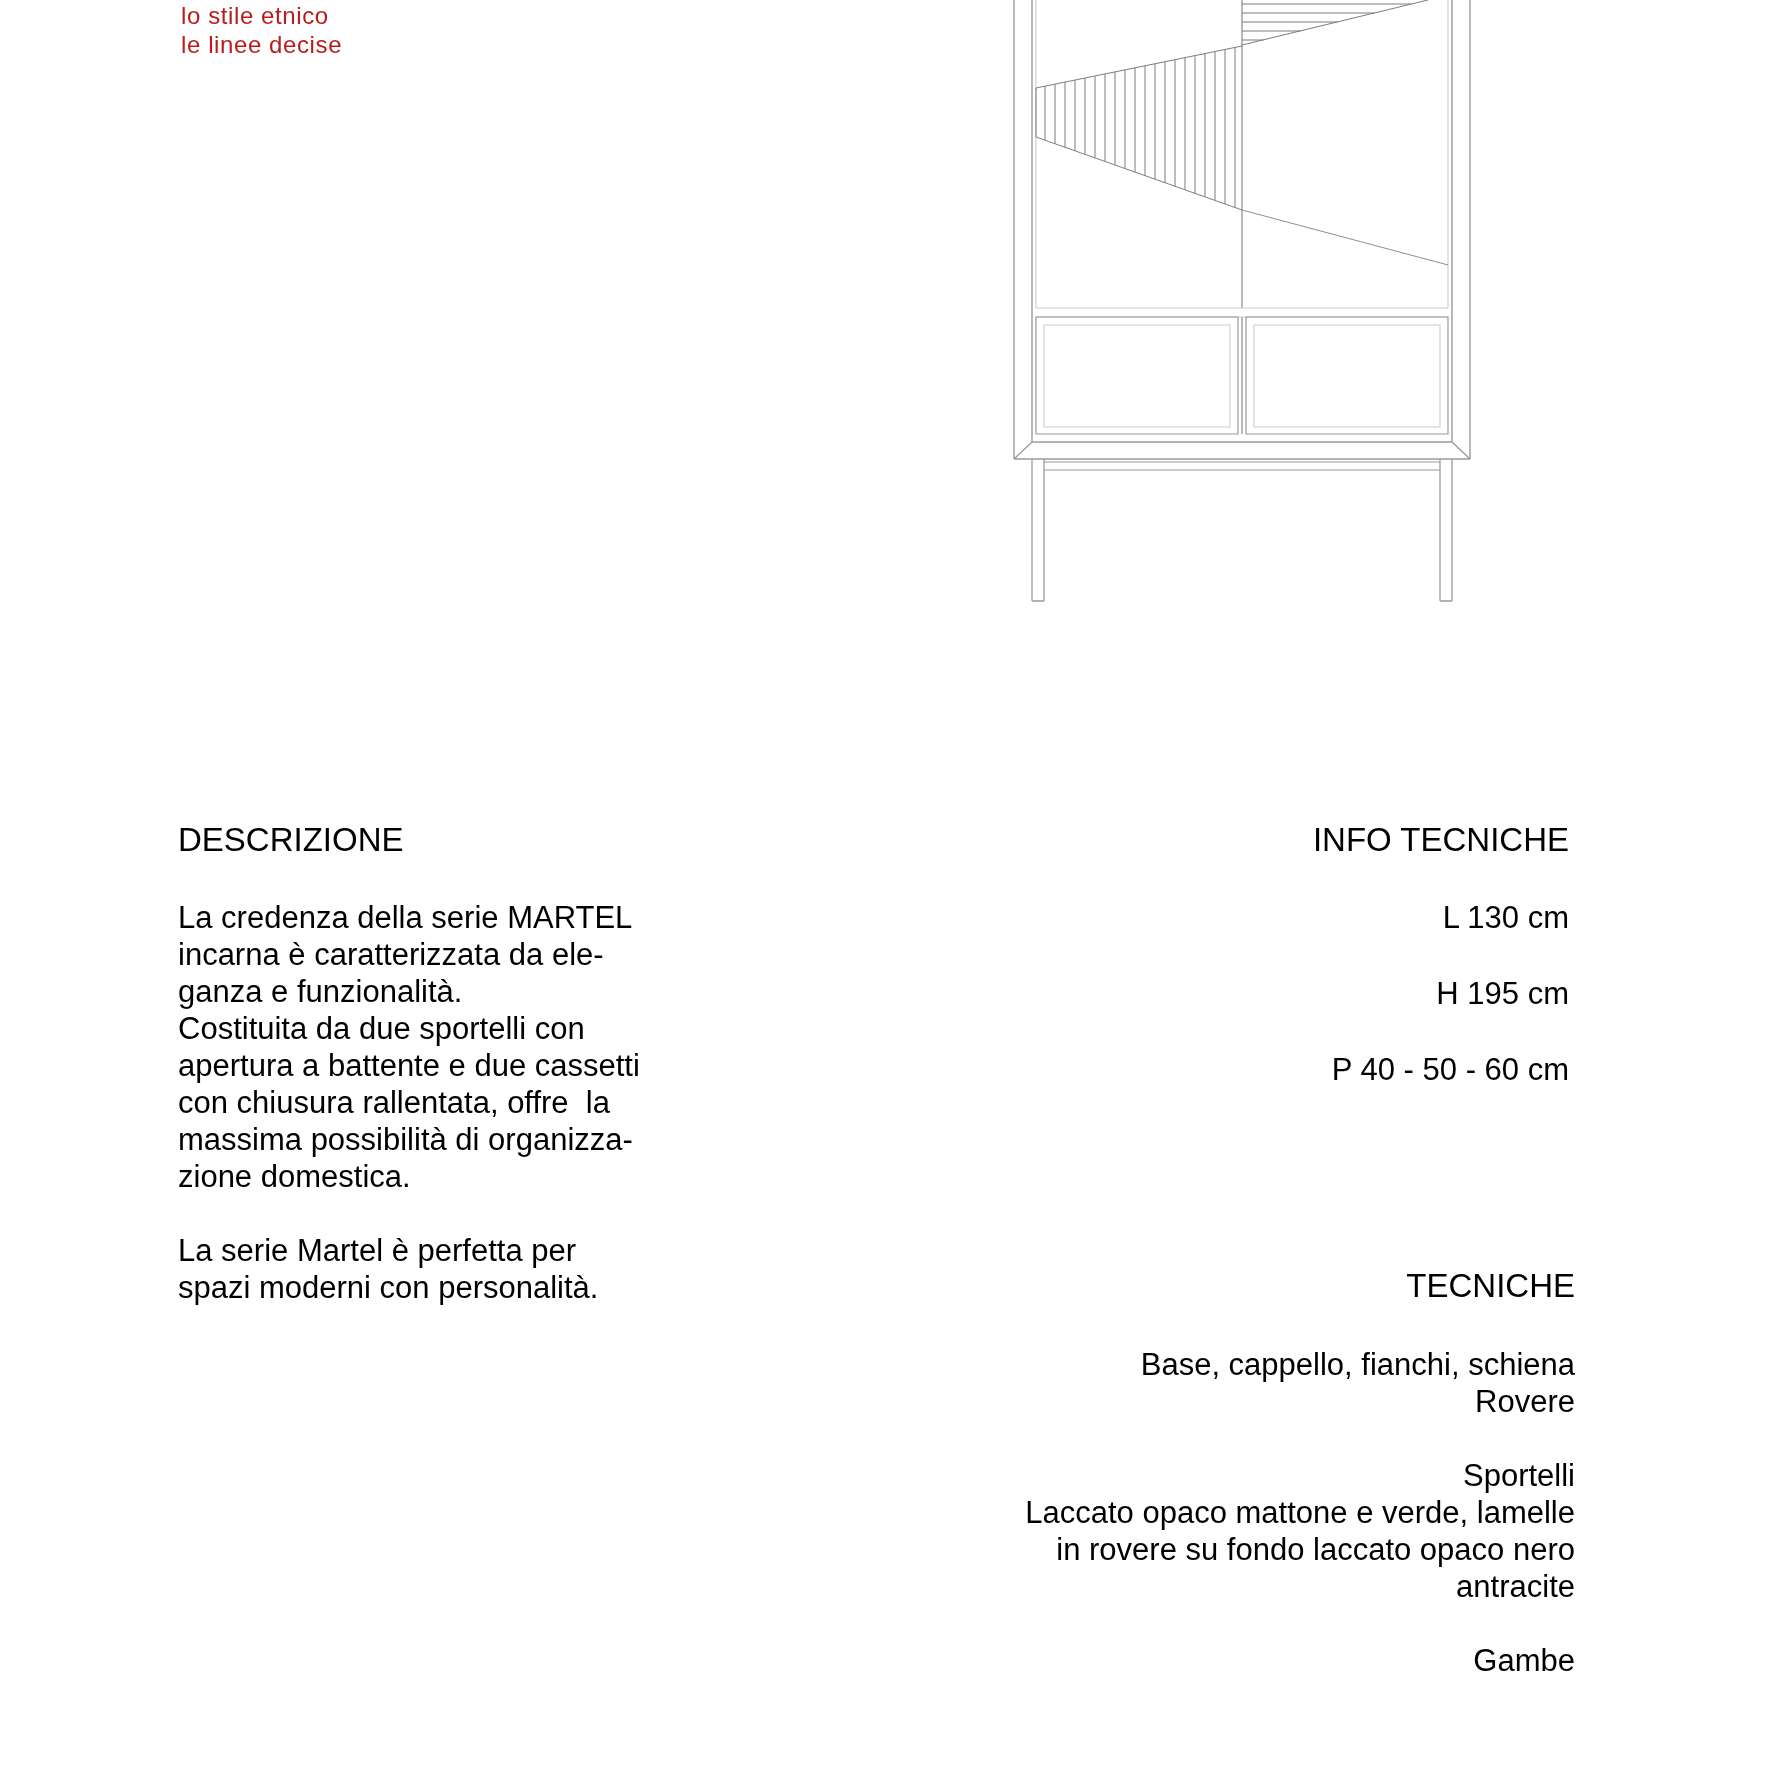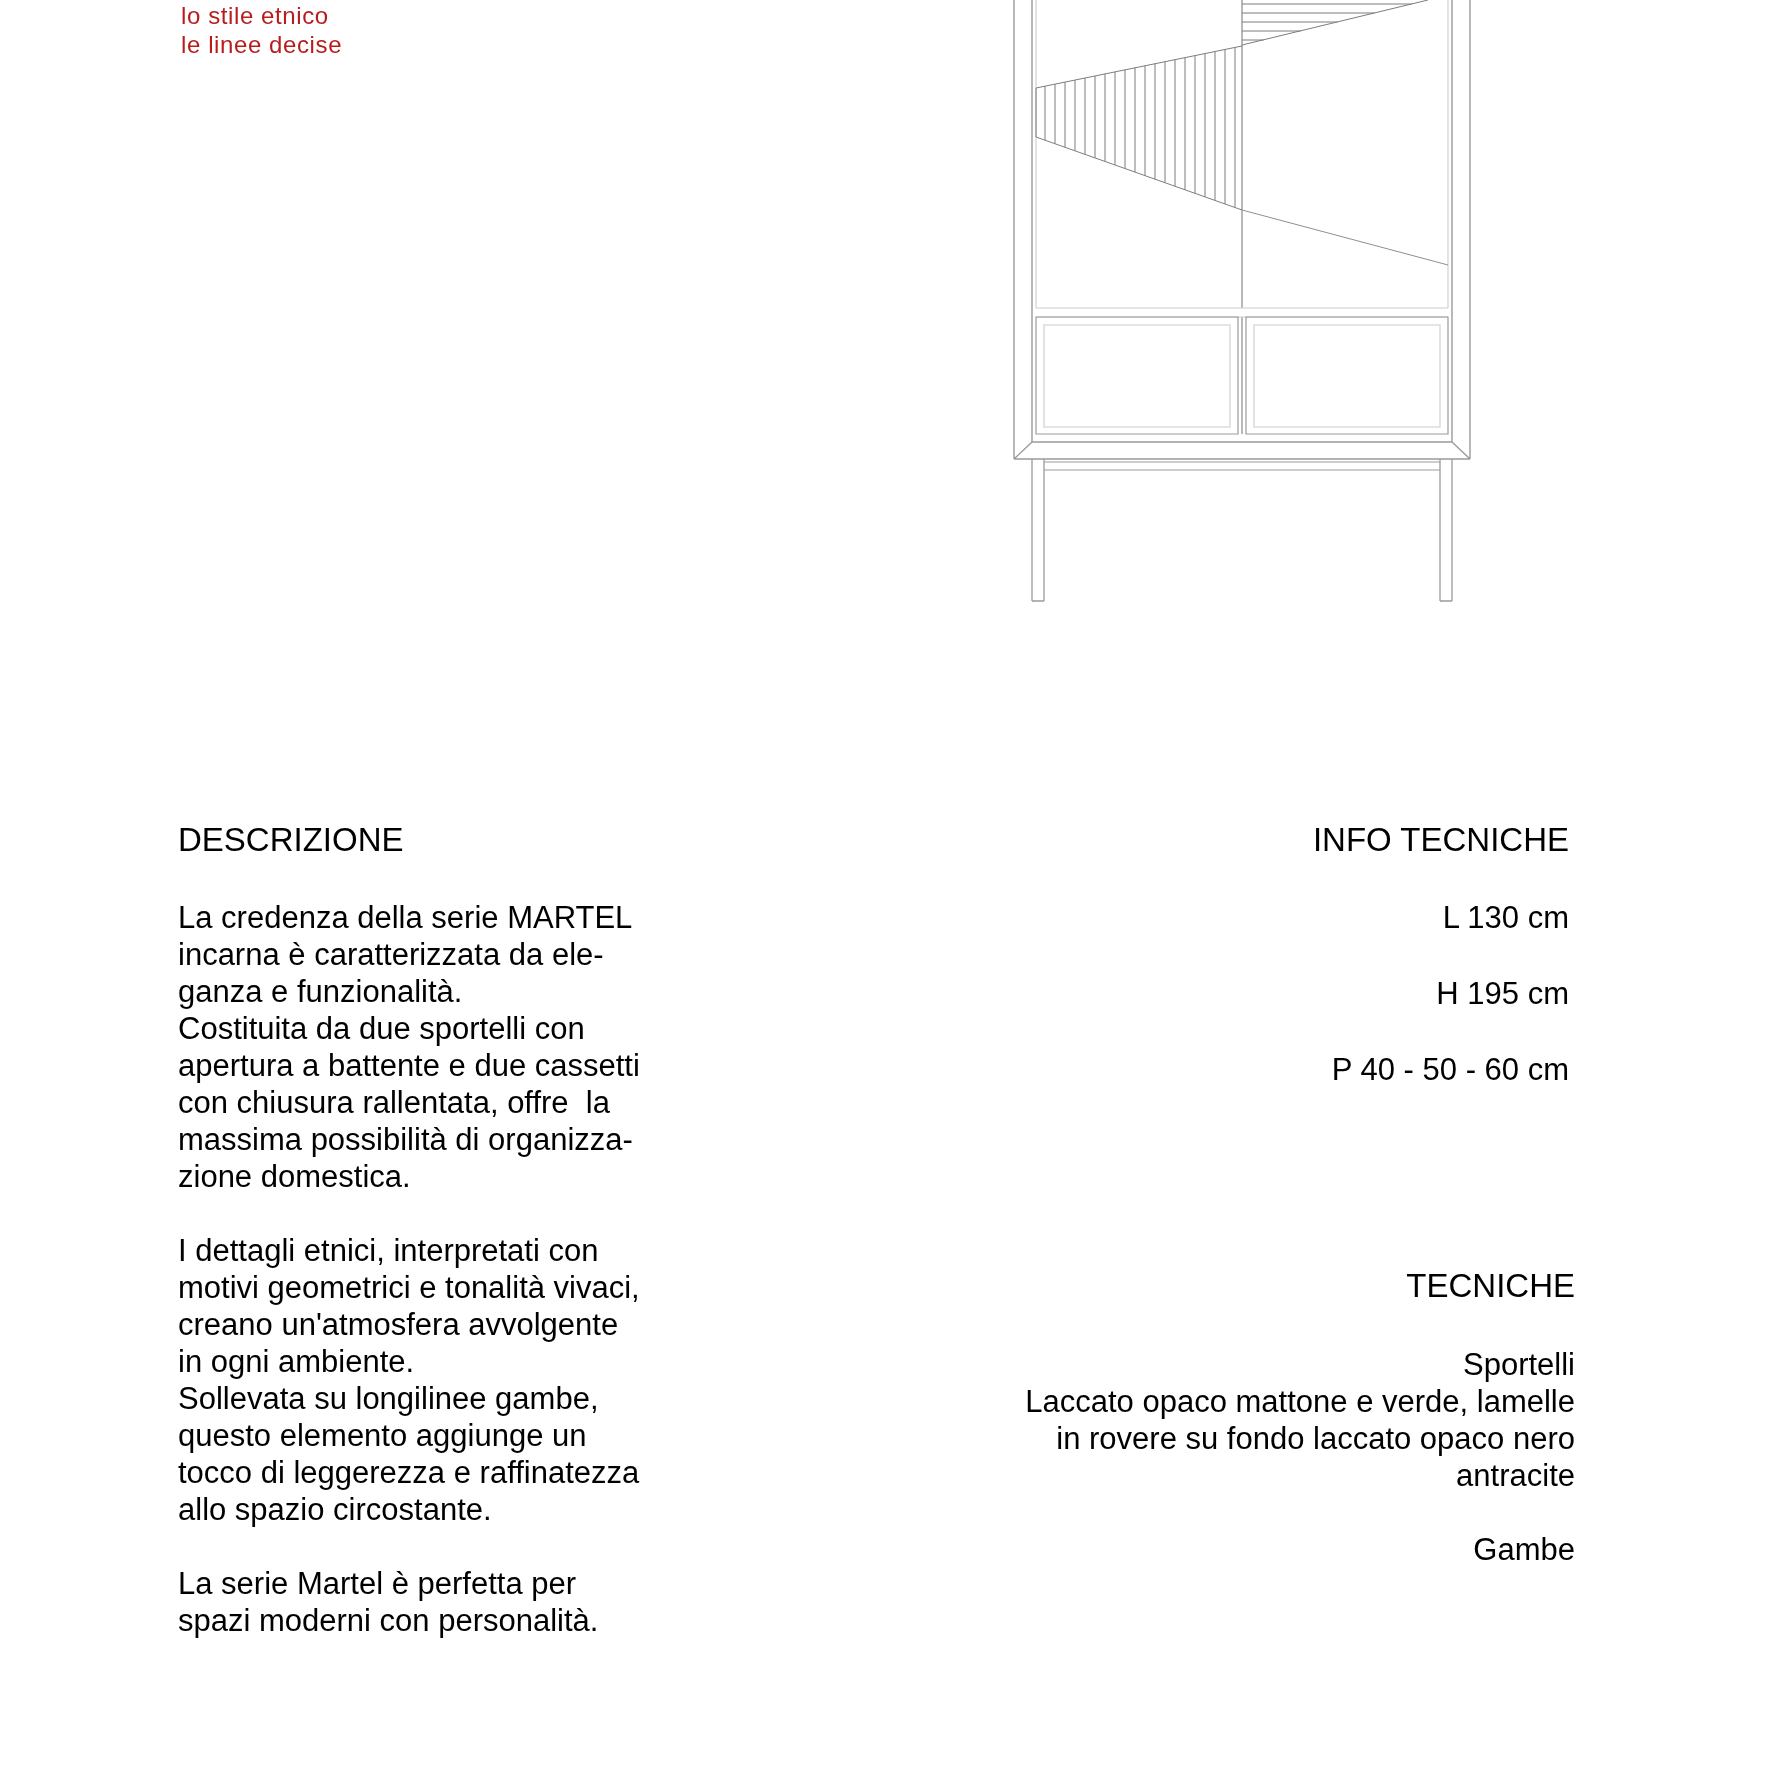--- a/index.html
+++ b/index.html
@@ -137,41 +137,35 @@
   <div class="col-left">
     <div class="section-heading">DESCRIZIONE</div>
     <div class="body-text">La credenza della serie MARTEL
 incarna è caratterizzata da ele-
 ganza e funzionalità.
 Costituita da due sportelli con
 apertura a battente e due cassetti
 con chiusura rallentata, offre  la
 massima possibilità di organizza-
 zione domestica.</div>
-    <div class="body-text">I dettagli etnici, interpretati con
-motivi geometrici e tonalità vivaci,
-creano un'atmosfera avvolgente
-in ogni ambiente.
-Sollevata su longilinee gambe,
-questo elemento aggiunge un
-tocco di leggerezza e raffinatezza
-allo spazio circostante.</div>
     <div class="body-text">La serie Martel è perfetta per
 spazi moderni con personalità.</div>
   </div>
 
   <div class="col-info">
     <div class="section-heading">INFO TECNICHE</div>
     <div class="dim-line">L 130 cm</div>
     <div class="dim-line">H 195 cm</div>
     <div class="dim-line">P 40 - 50 - 60 cm</div>
   </div>
 
   <div class="col-finishes">
     <div class="section-heading">TECNICHE</div>
+    <div class="finish-group">Base, cappello, fianchi, schiena
+Rovere</div>
     <div class="finish-group">Sportelli
 Laccato opaco mattone e verde, lamelle
 in rovere su fondo laccato opaco nero
 antracite</div>
     <div class="finish-group">Gambe</div>
   </div>
 
 </div>
 
 </body></html>

